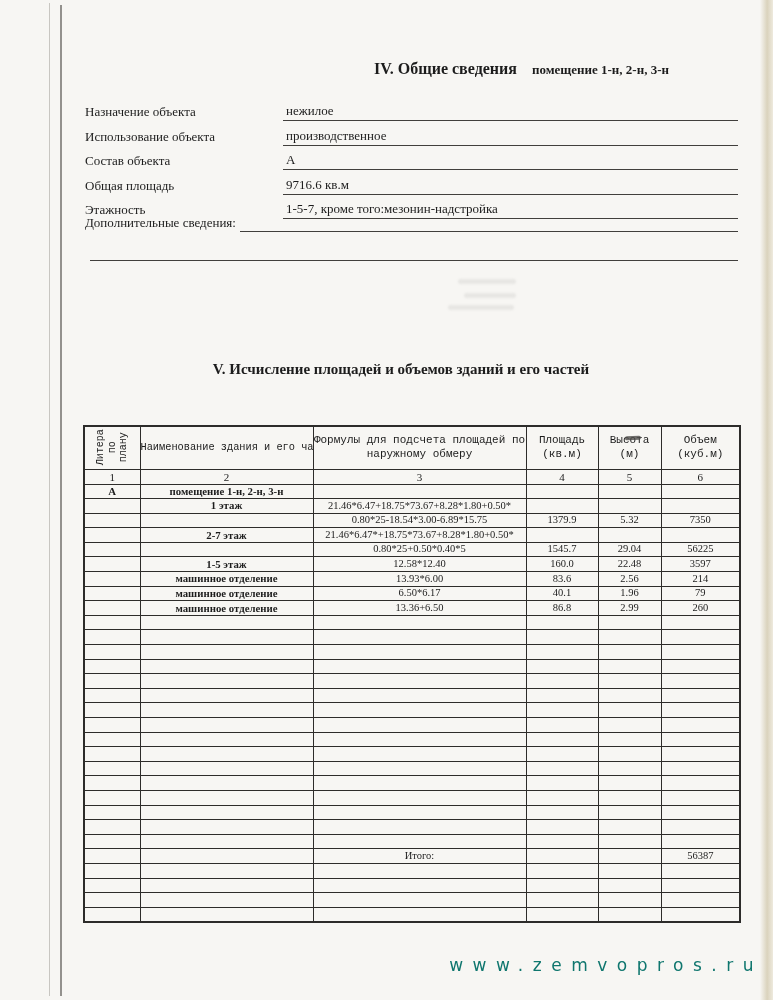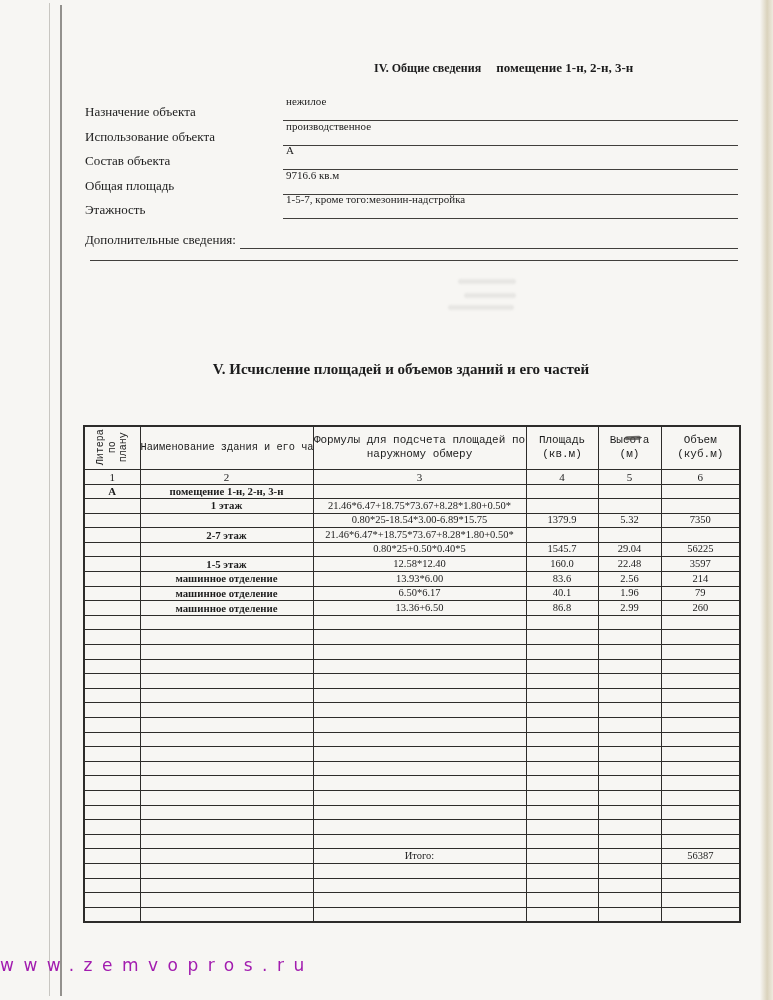--- a/index.html
+++ b/index.html
@@ -13,29 +13,29 @@
   .scan-line-b { position:absolute; left:60px; top:5px; width:2px; height:991px; background:#93918d; }
   .scan-edge-right { position:absolute; right:0; top:0; width:13px; height:1000px;
     background:linear-gradient(to right, rgba(216,208,186,0), rgba(211,202,175,0.8) 55%, #eeeade); }
   .ghost { position:absolute; background:#8a8a86; opacity:0.14; filter:blur(1px); border-radius:2px; }
   .g1 { left:458px; top:279px; width:58px; height:5px; }
   .g2 { left:464px; top:293px; width:52px; height:5px; }
   .g3 { left:448px; top:305px; width:66px; height:5px; }
 
   
   .s4-header { position:absolute; left:374px; top:60px; display:flex; align-items:baseline; gap:15px; white-space:nowrap; }
-  .s4-title { font-size:12px; font-weight:bold; }
+  .s4-title { font-size:16px; font-weight:bold; }
   .s4-subtitle { font-size:13px; font-weight:bold; }
 
   
   .field-row { position:absolute; left:85px; width:653px; height:17px;margin-top:8px; }
   .field-label { position:absolute; left:0; bottom:1px; font-size:13px; white-space:nowrap; }
   .field-value-box { position:absolute; left:198px; right:0; bottom:0; height:17px;
-    border-bottom:1.5px solid #413f3c; font-size:11px; display:flex; align-items:flex-end;
-    padding:0 0 13px 3px; white-space:nowrap; }
+    border-bottom:1.5px solid #413f3c; font-size:13px; display:flex; align-items:flex-end;
+    padding:0 0 1px 3px; white-space:nowrap; }
   .field-row.wide-label .field-value-box { left:155px; }
   .extra-line { position:absolute; left:90px; top:260px; width:648px; border-top:1.5px solid #413f3c; }
 
   
   .s5-title { position:absolute; left:73px; top:361px; width:656px; text-align:center;
     font-size:15px; font-weight:bold; white-space:nowrap; }
 
   
   .calc-table { position:absolute; left:83px; top:425px; width:656px;
     border-collapse:collapse; table-layout:fixed; border:2px solid #2d2c2a; }
@@ -48,23 +48,23 @@
     width:46px; text-align:center; }
   .smudge { position:absolute; top:9px; left:56%; width:16px; height:4px; background:#4c4b48;
     border-radius:2px; transform:translateX(-50%) rotate(-3deg); opacity:0.8; }
   .num-row { height:15px; }
   .num-row td { font-size:11px; }
   .calc-table tbody tr { height:14.6px; }
   .calc-table tbody td { font-size:10.5px; line-height:1; white-space:nowrap; }
   .calc-table tbody td.bold-cell { font-weight:bold; font-size:10.8px; }
 
   
-  .watermark { position:absolute; left:0; right:10px; top:955px; text-align:left;
+  .watermark { position:absolute; left:0; right:10px; top:955px; text-align:right;
     font-family:"DejaVu Sans","Liberation Sans",sans-serif; font-size:17px;
-    letter-spacing:9.5px; color:#a21caf; }
+    letter-spacing:9.5px; color:#0f766e; }
 </style>
 </head>
 <body>
 
 <div class="page">
 
   <div class="scan-line-a"></div>
   <div class="scan-line-b"></div>
   <div class="scan-edge-right"></div>
   <div class="ghost g1"></div>
@@ -89,21 +89,21 @@
     <span class="field-value-box">А</span>
   </div>
   <div class="field-row" style="top:169.5px">
     <span class="field-label">Общая площадь</span>
     <span class="field-value-box">9716.6 кв.м</span>
   </div>
   <div class="field-row" style="top:194px">
     <span class="field-label">Этажность</span>
     <span class="field-value-box">1-5-7, кроме того:мезонин-надстройка</span>
   </div>
-  <div class="field-row wide-label" style="top:224px">
+  <div class="field-row wide-label" style="top:207px">
     <span class="field-label">Дополнительные сведения:</span>
     <span class="field-value-box"></span>
   </div>
   <div class="extra-line"></div>
 
   <div class="s5-title">V. Исчисление площадей и объемов зданий и его частей</div>
 
   <table class="calc-table">
     <colgroup>
       <col style="width:56px">

